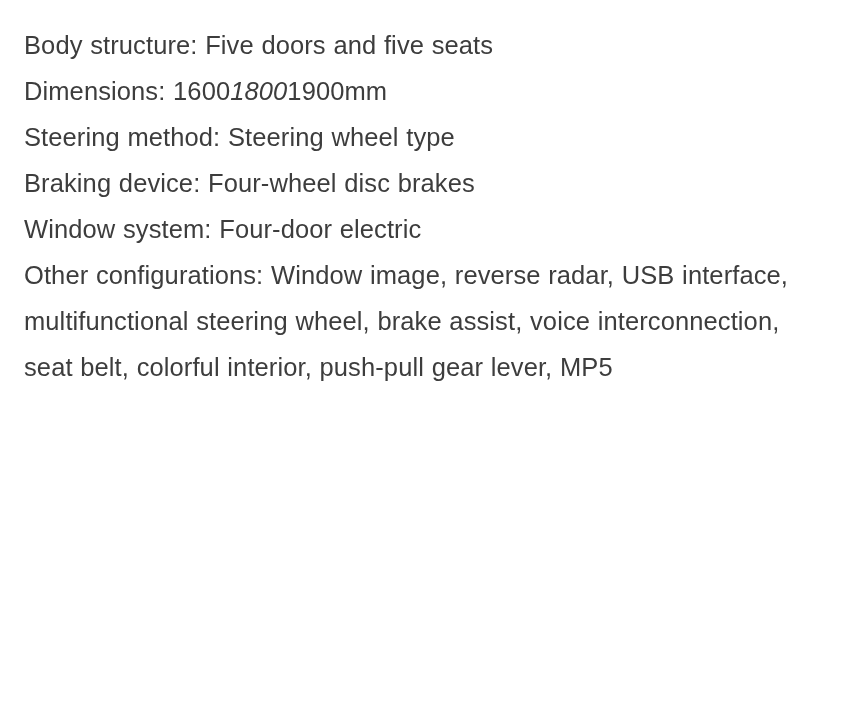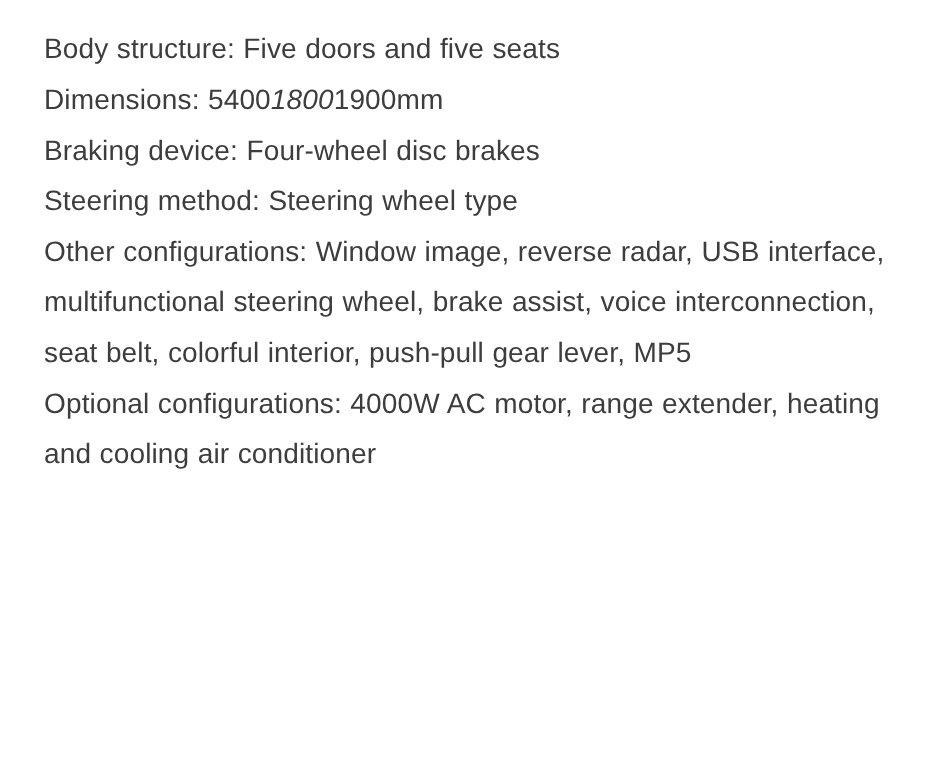--- a/index.html
+++ b/index.html
@@ -8,21 +8,21 @@
     background: #ffffff;
   }
   body {
     width: 855px;
     height: 703px;
     overflow: hidden;
     font-family: "Liberation Sans", sans-serif;
     color: #3b3b3b;
   }
   .spec-sheet {
-    padding: 22px 28px 0 40px;
+    padding: 22px 28px 0 24px;
     box-sizing: border-box;
     width: 855px;
   }
   .spec-line {
     font-size: 25.5px;
     line-height: 46px;
     color: #3d3d3d;
     letter-spacing: 0.1px;
     word-spacing: 0.5px;
     max-width: 790px;
@@ -32,26 +32,26 @@
     font-style: italic;
   }
 </style>
 </head>
 <body>
 
 <div class="spec-sheet">
 
   <div class="spec-line">Body structure: Five doors and five seats</div>
 
-  <div class="spec-line"><span>Dimensions: 5400</span><em>1800</em><span>1900mm</span></div>
+  <div class="spec-line"><span>Dimensions: 1600</span><em>1800</em><span>1900mm</span></div>
 
 
 
+  <div class="spec-line">Steering method: Steering wheel type</div>
+
   <div class="spec-line">Braking device: Four-wheel disc brakes</div>
 
-  <div class="spec-line">Steering method: Steering wheel type</div>
-
+  <div class="spec-line">Window system: Four-door electric</div>
 
   <div class="spec-line">Other configurations: Window image, reverse radar, USB interface, multifunctional steering wheel, brake assist, voice interconnection, seat belt, colorful interior, push-pull gear lever, MP5</div>
 
-  <div class="spec-line">Optional configurations: 4000W AC motor, range extender, heating and cooling air conditioner</div>
 
 </div>
 
 </body></html>

